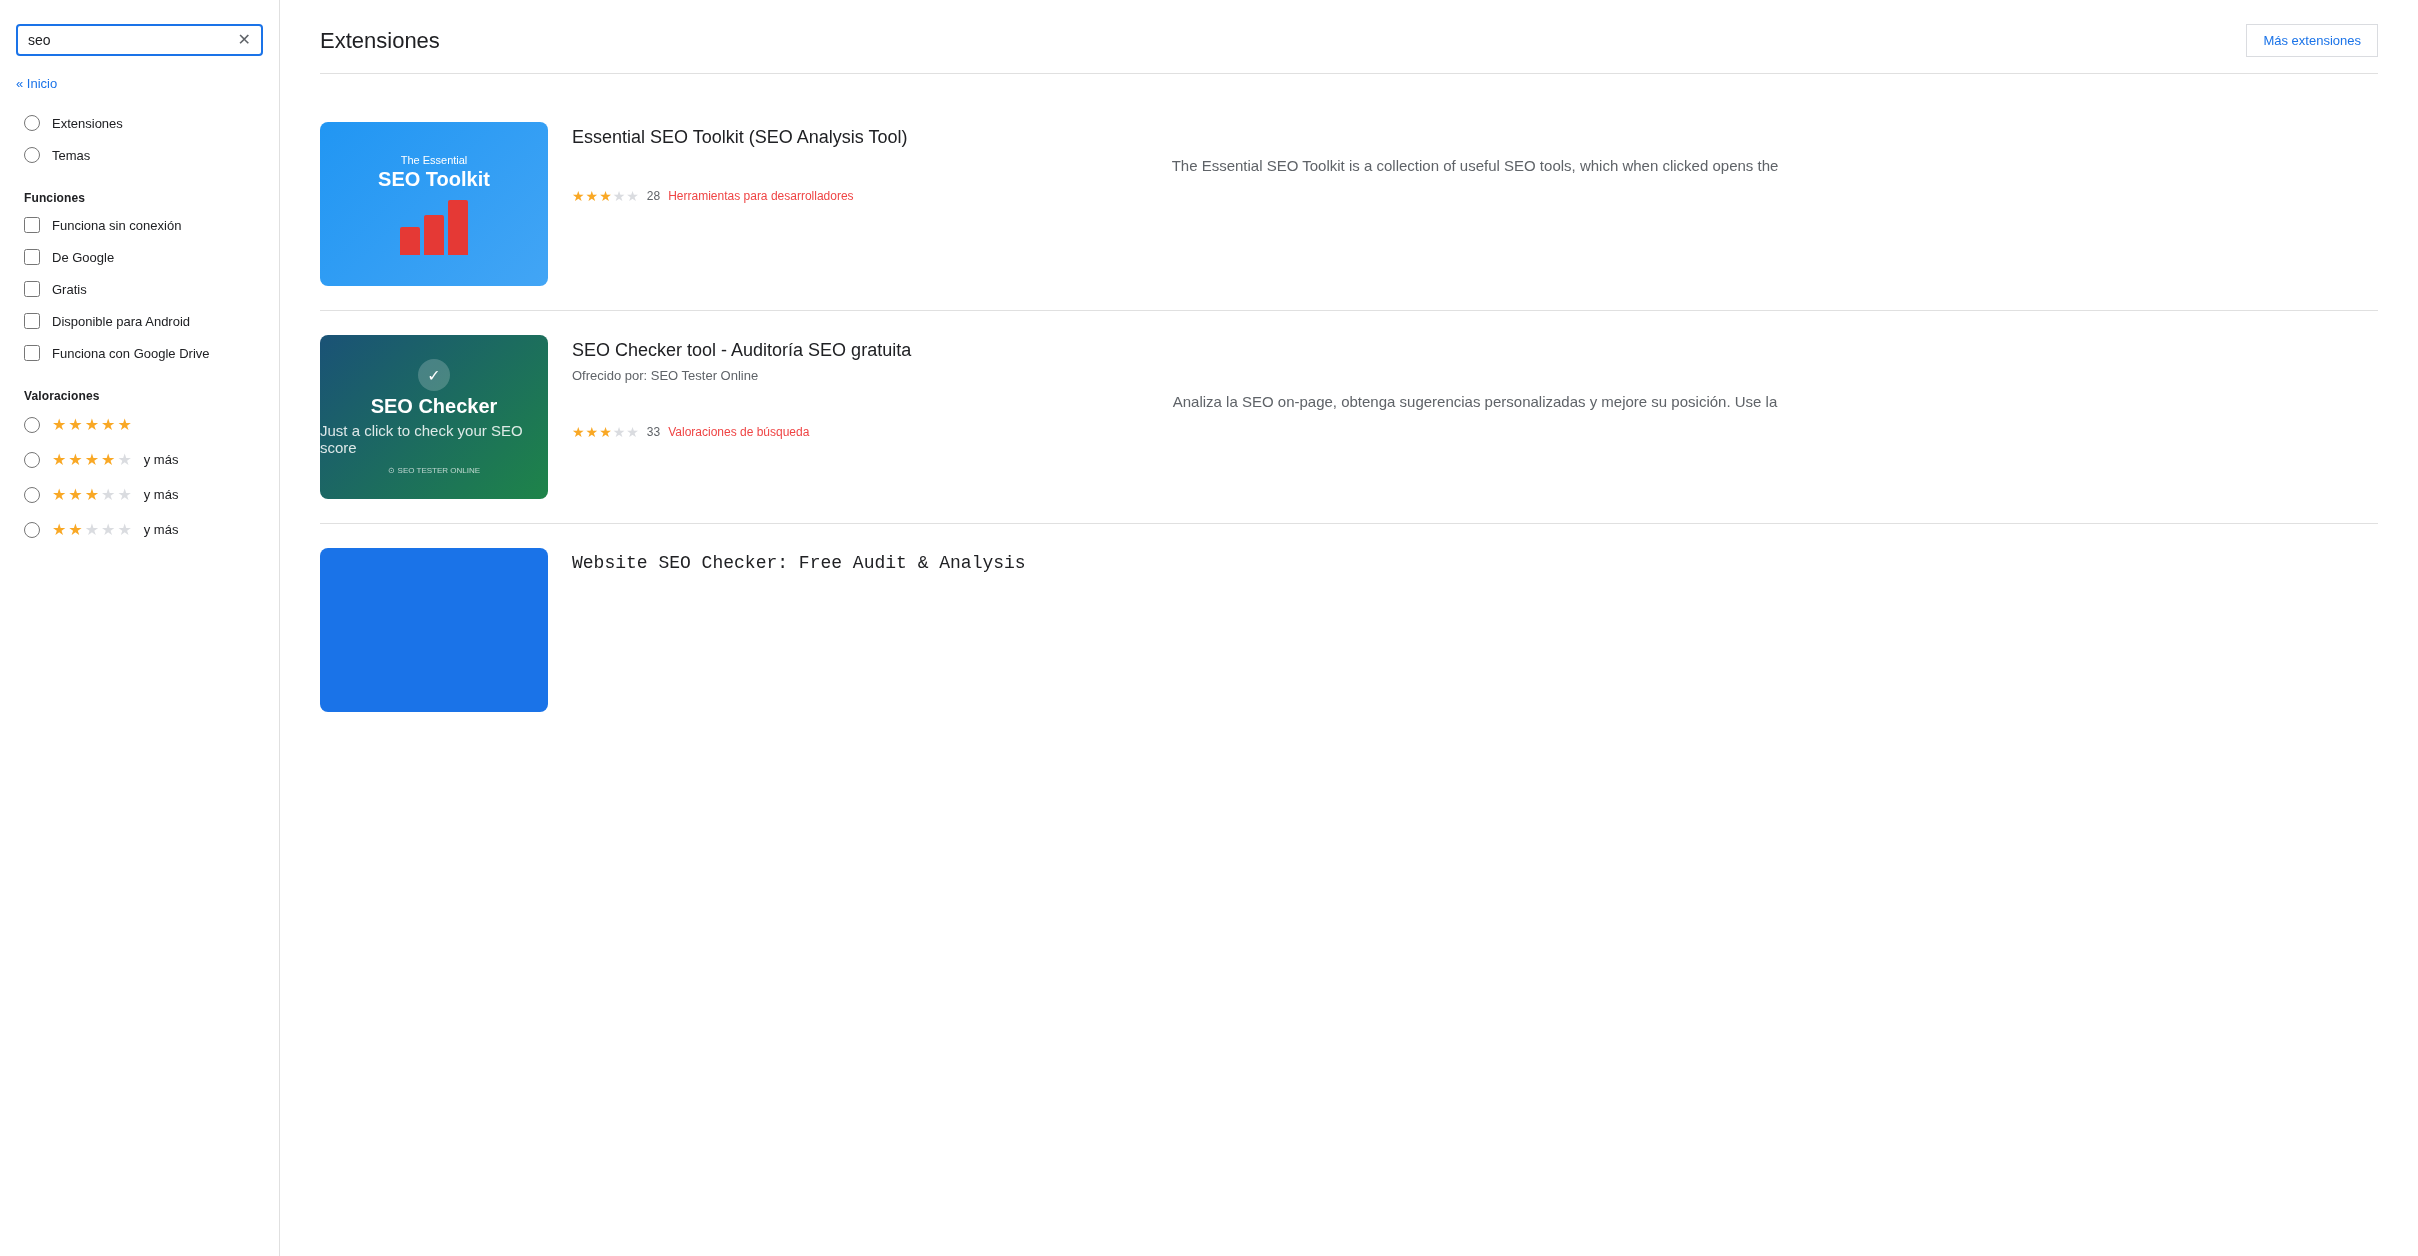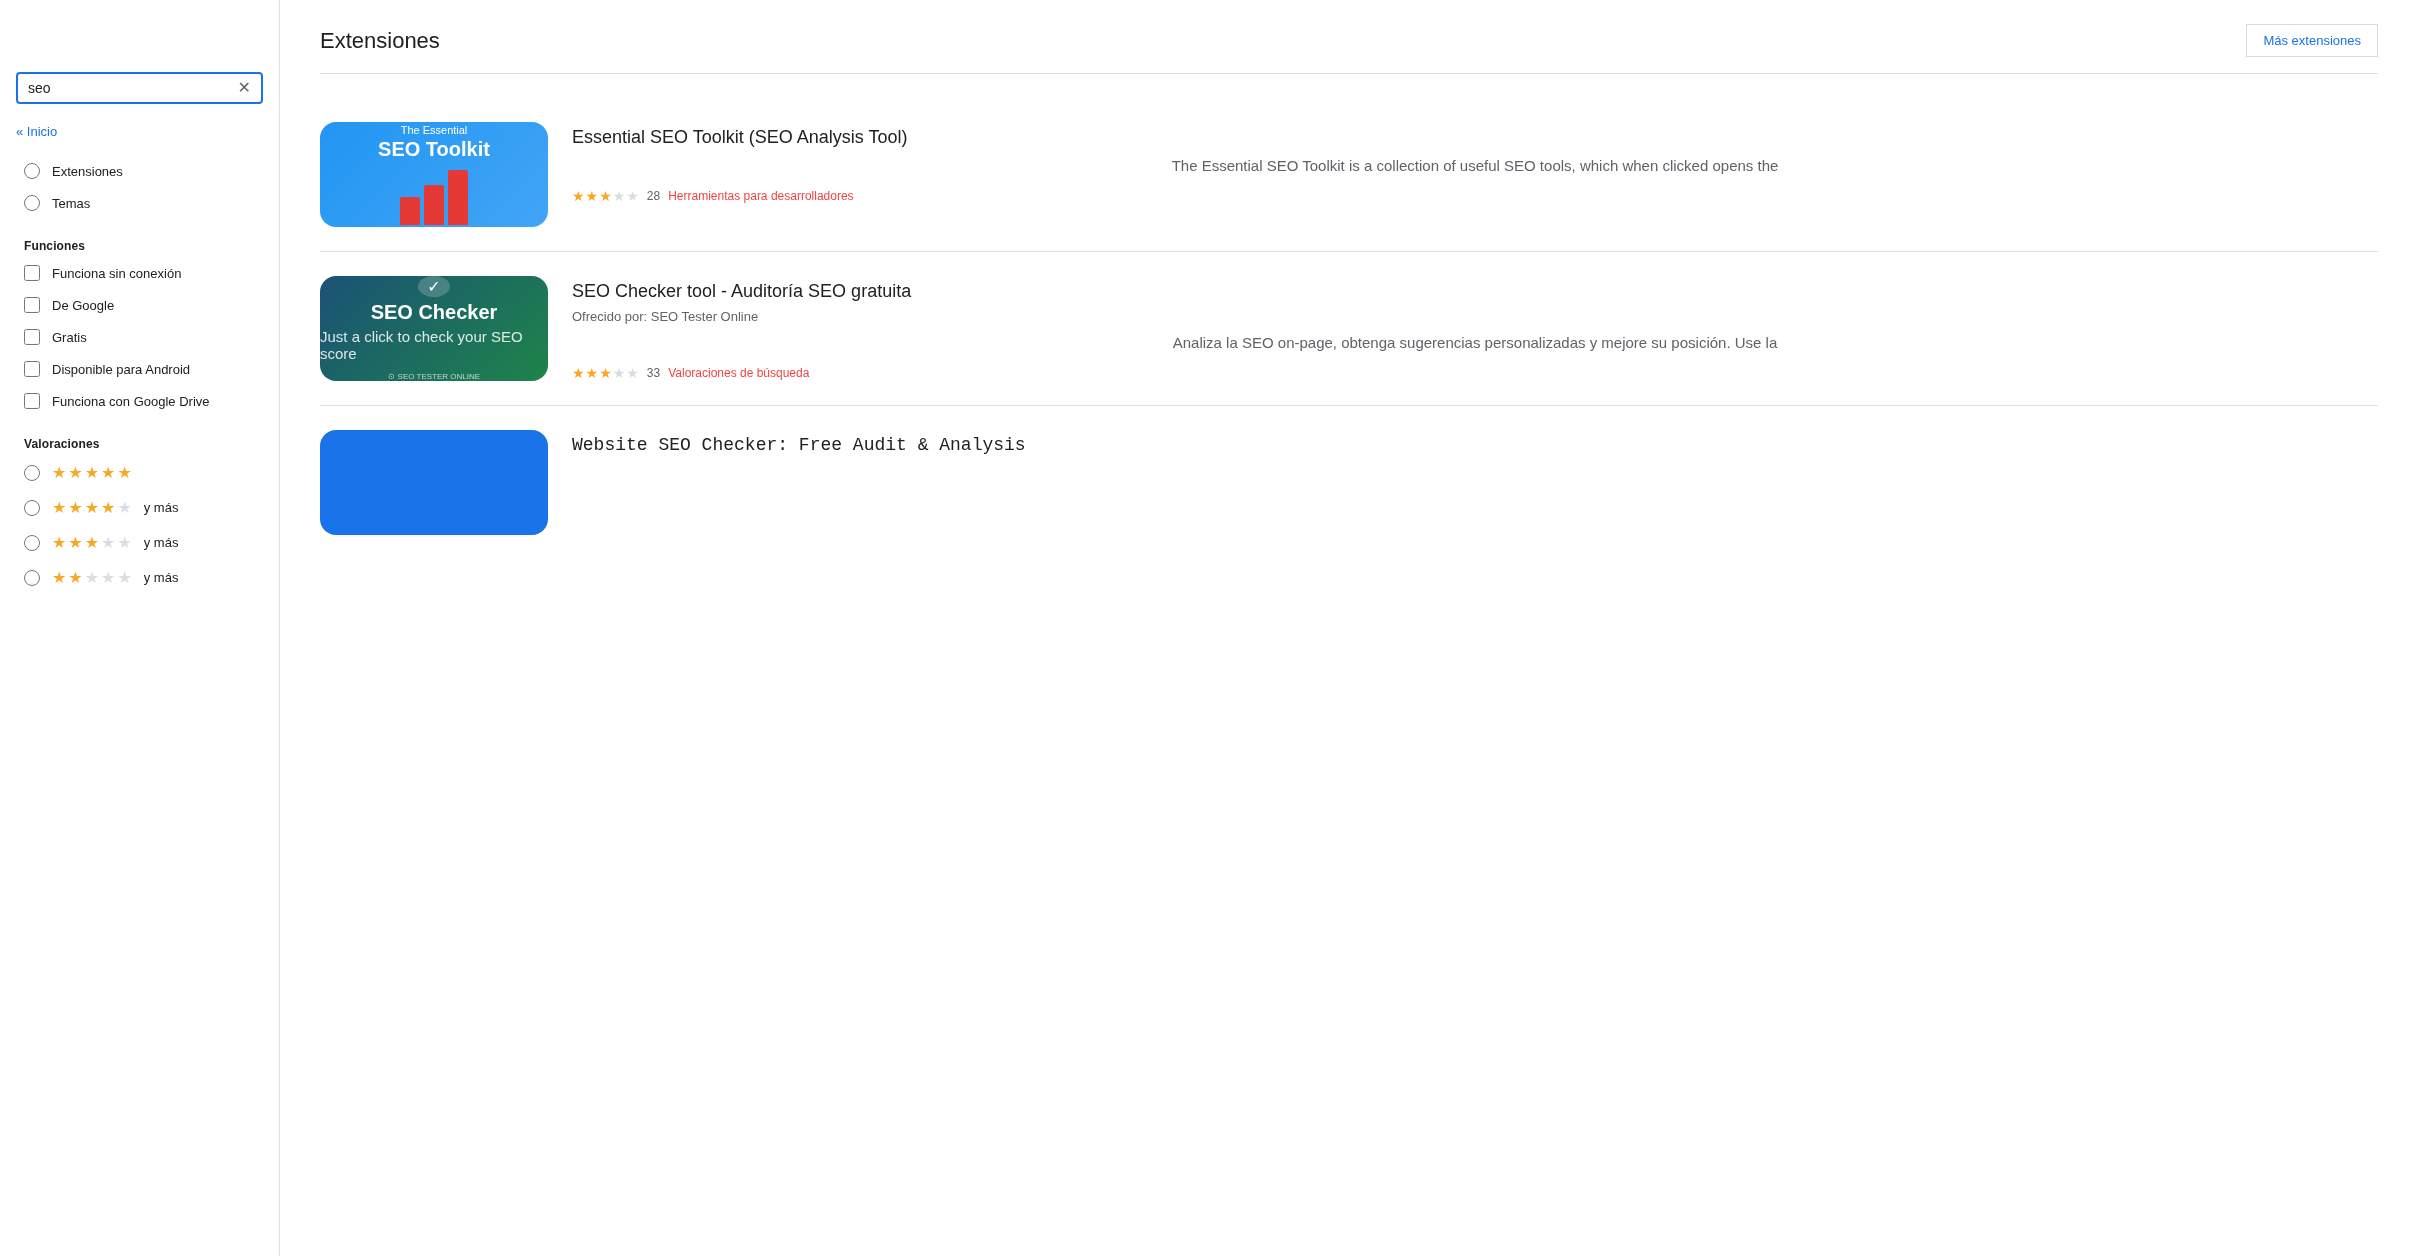--- a/index.html
+++ b/index.html
@@ -20,21 +20,20 @@
       padding: 8px 16px 16px 16px;
     }
 
     .search-box {
       display: flex;
       align-items: center;
       border: 2px solid #1a73e8;
       border-radius: 4px;
       padding: 6px 10px;
       background: #fff;
-      margin-top: 48px;
     }
 
     .search-box input {
       border: none;
       outline: none;
       flex: 1;
       font-size: 14px;
       color: #202124;
       background: transparent;
     }
@@ -128,22 +127,22 @@
       padding: 24px 0;
       border-bottom: 1px solid #e0e0e0;
       cursor: pointer;
     }
 
     .ext-card:last-child { border-bottom: none; }
 
     .ext-thumb {
       width: 228px;
       min-width: 228px;
-      height: 105px;
-      border-radius: 16px;
+      height: 164px;
+      border-radius: 8px;
       overflow: hidden;
       flex-shrink: 0;
     }
 
     
     .thumb-seo-toolkit {
       background: linear-gradient(135deg, #2196f3 0%, #42a5f5 100%);
       width: 100%;
       height: 100%;
       position: relative;

